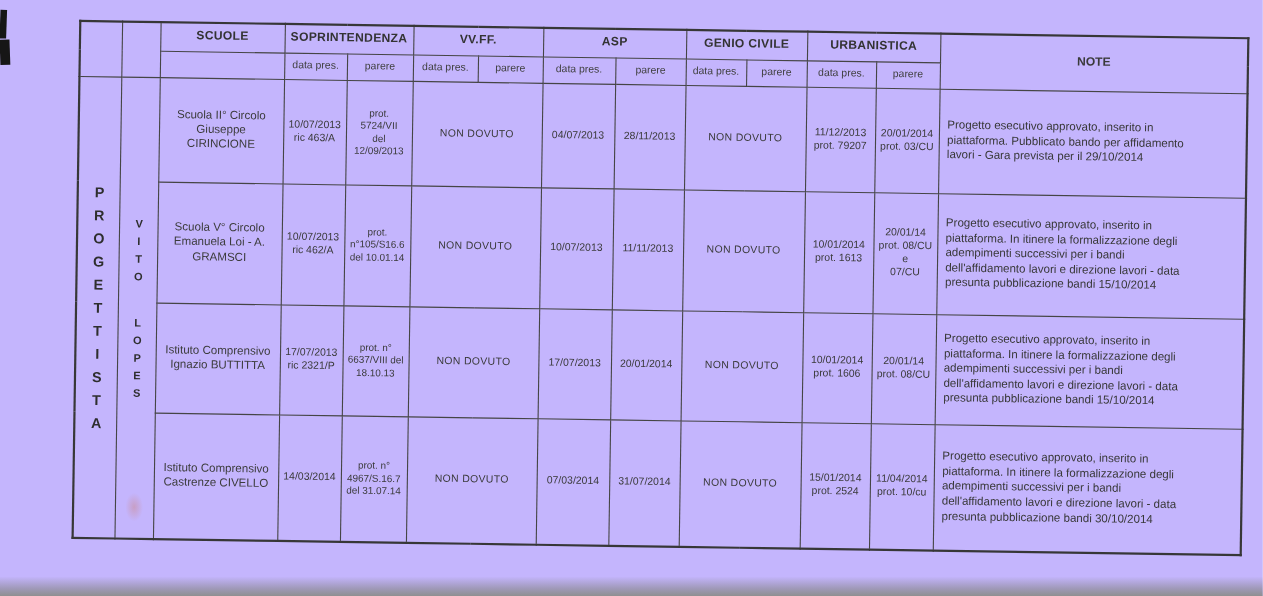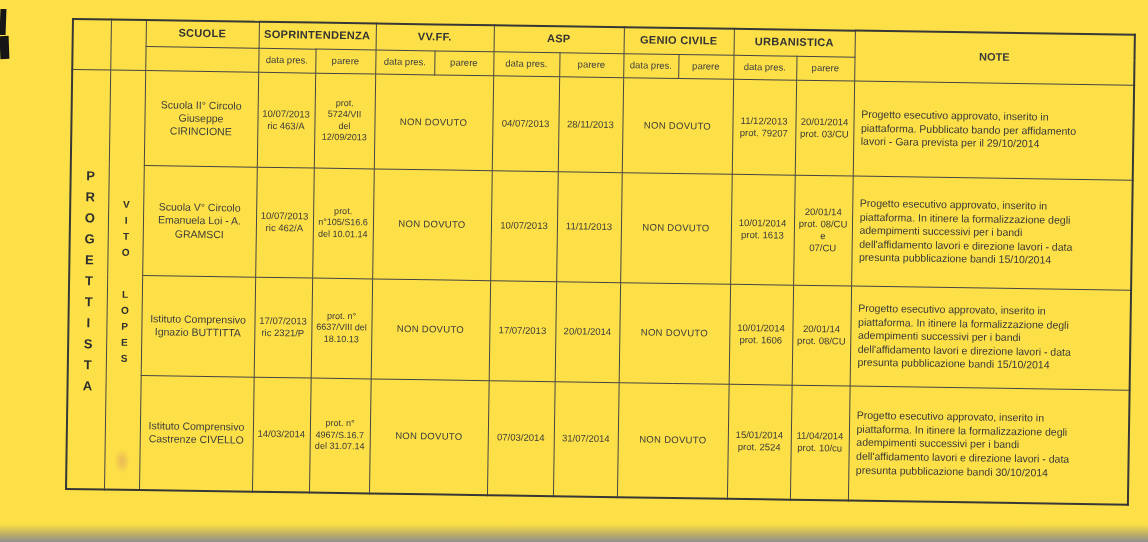--- a/index.html
+++ b/index.html
@@ -4,21 +4,21 @@
 <style>
   * { box-sizing: border-box; }
   html,body { margin:0; padding:0; }
   body {
     width:1148px; height:542px; overflow:hidden; position:relative;
     background:#f3f3f1;
     font-family:"Liberation Sans", sans-serif;
   }
   .page {
     position:absolute; inset:0;
-    background:#fde047;
+    background:#c4b5fd;
   }
   
   .mark { position:absolute; background:#161616; }
   .mark1 { left:0; top:9px;  width:6px;  height:26px; transform:rotate(2deg); }
   .mark2 { left:0; top:36px; width:9px;  height:23px; transform:rotate(-2deg); }
   .bottom-shade {
     position:absolute; left:0; right:0; bottom:0; height:18px;
     background:linear-gradient(to bottom, rgba(140,140,140,0) 0%, rgba(130,130,130,.55) 60%, #8f8f8f 100%);
   }
   .smudge {

